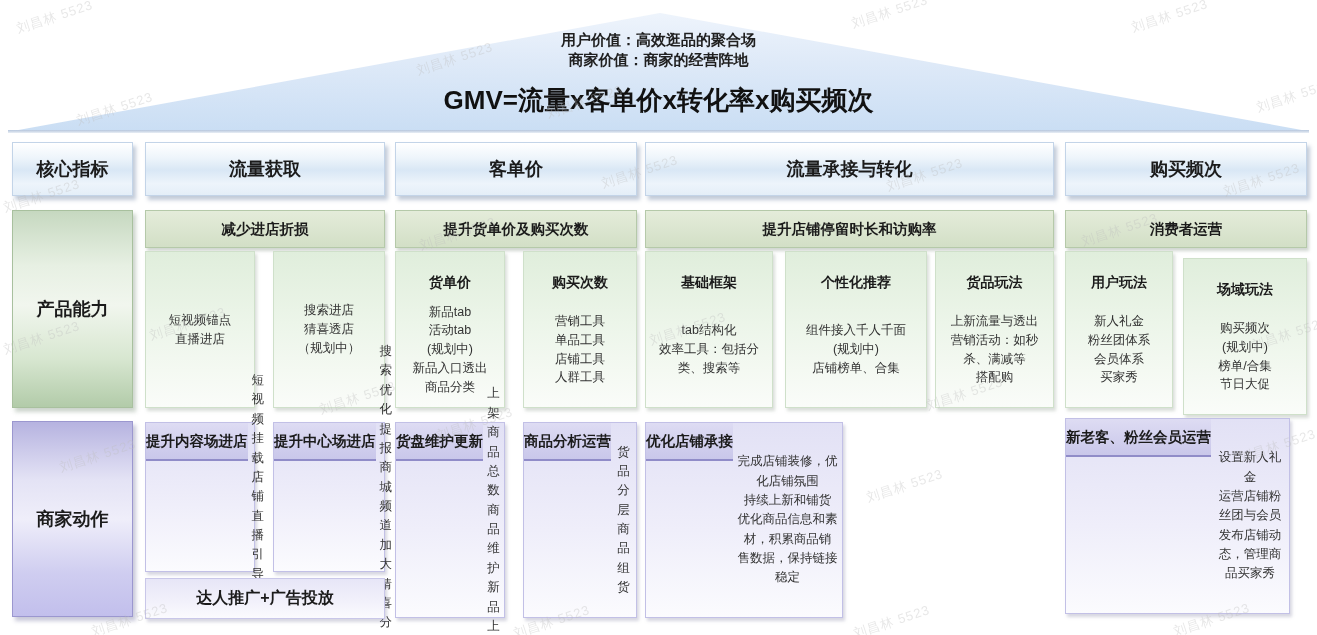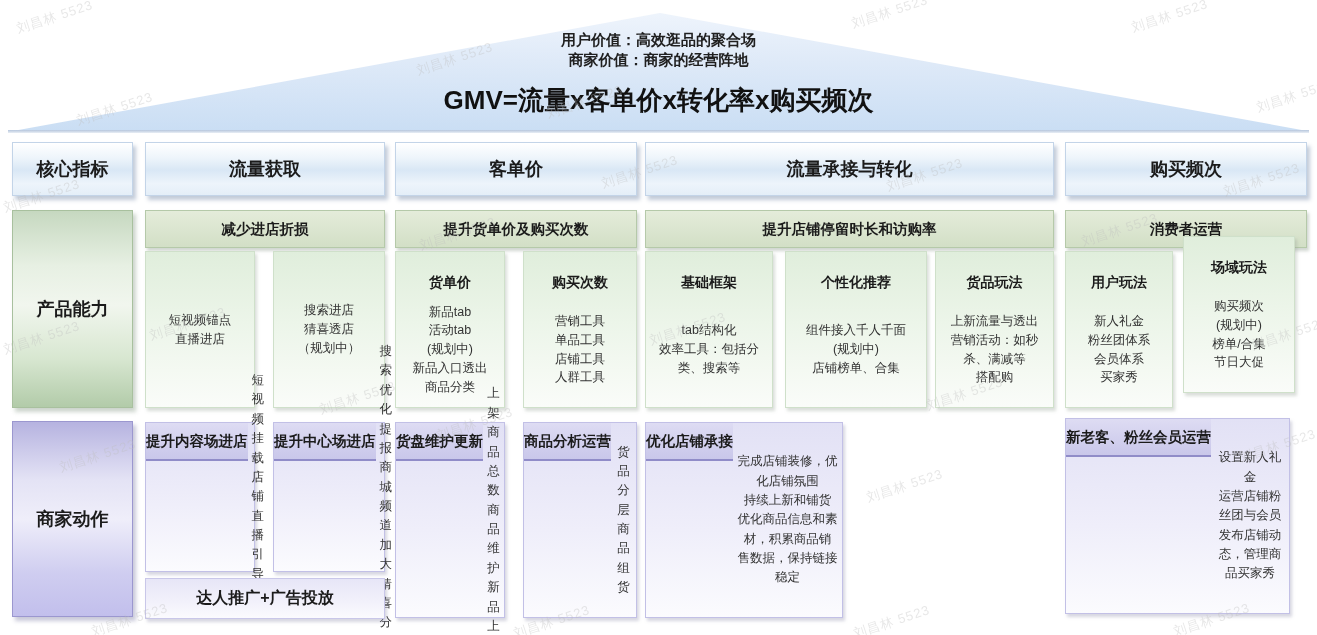--- a/index.html
+++ b/index.html
@@ -172,21 +172,21 @@
   </div>
 
   <div class="box gsec" style="left:1065px;top:210px;width:242px;height:38px;">消费者运营</div>
   <div class="box gsub" style="left:1065px;top:251px;width:108px;height:157px;">
     <div class="subtitle">用户玩法</div>
     <div class="sublines">新人礼金
 粉丝团体系
 会员体系
 买家秀</div>
   </div>
-  <div class="box gsub" style="left:1183px;top:236px;width:112px;height:157px;">
+  <div class="box gsub" style="left:1183px;top:258px;width:124px;height:157px;">
     <div class="subtitle">场域玩法</div>
     <div class="sublines">购买频次
 (规划中)
 榜单/合集
 节日大促</div>
   </div>
 
   <div class="box plabel" style="left:12px;top:421px;width:121px;height:196px;">商家动作</div>
 
   <div class="box pbox" style="left:145px;top:422px;width:110px;height:150px;">

